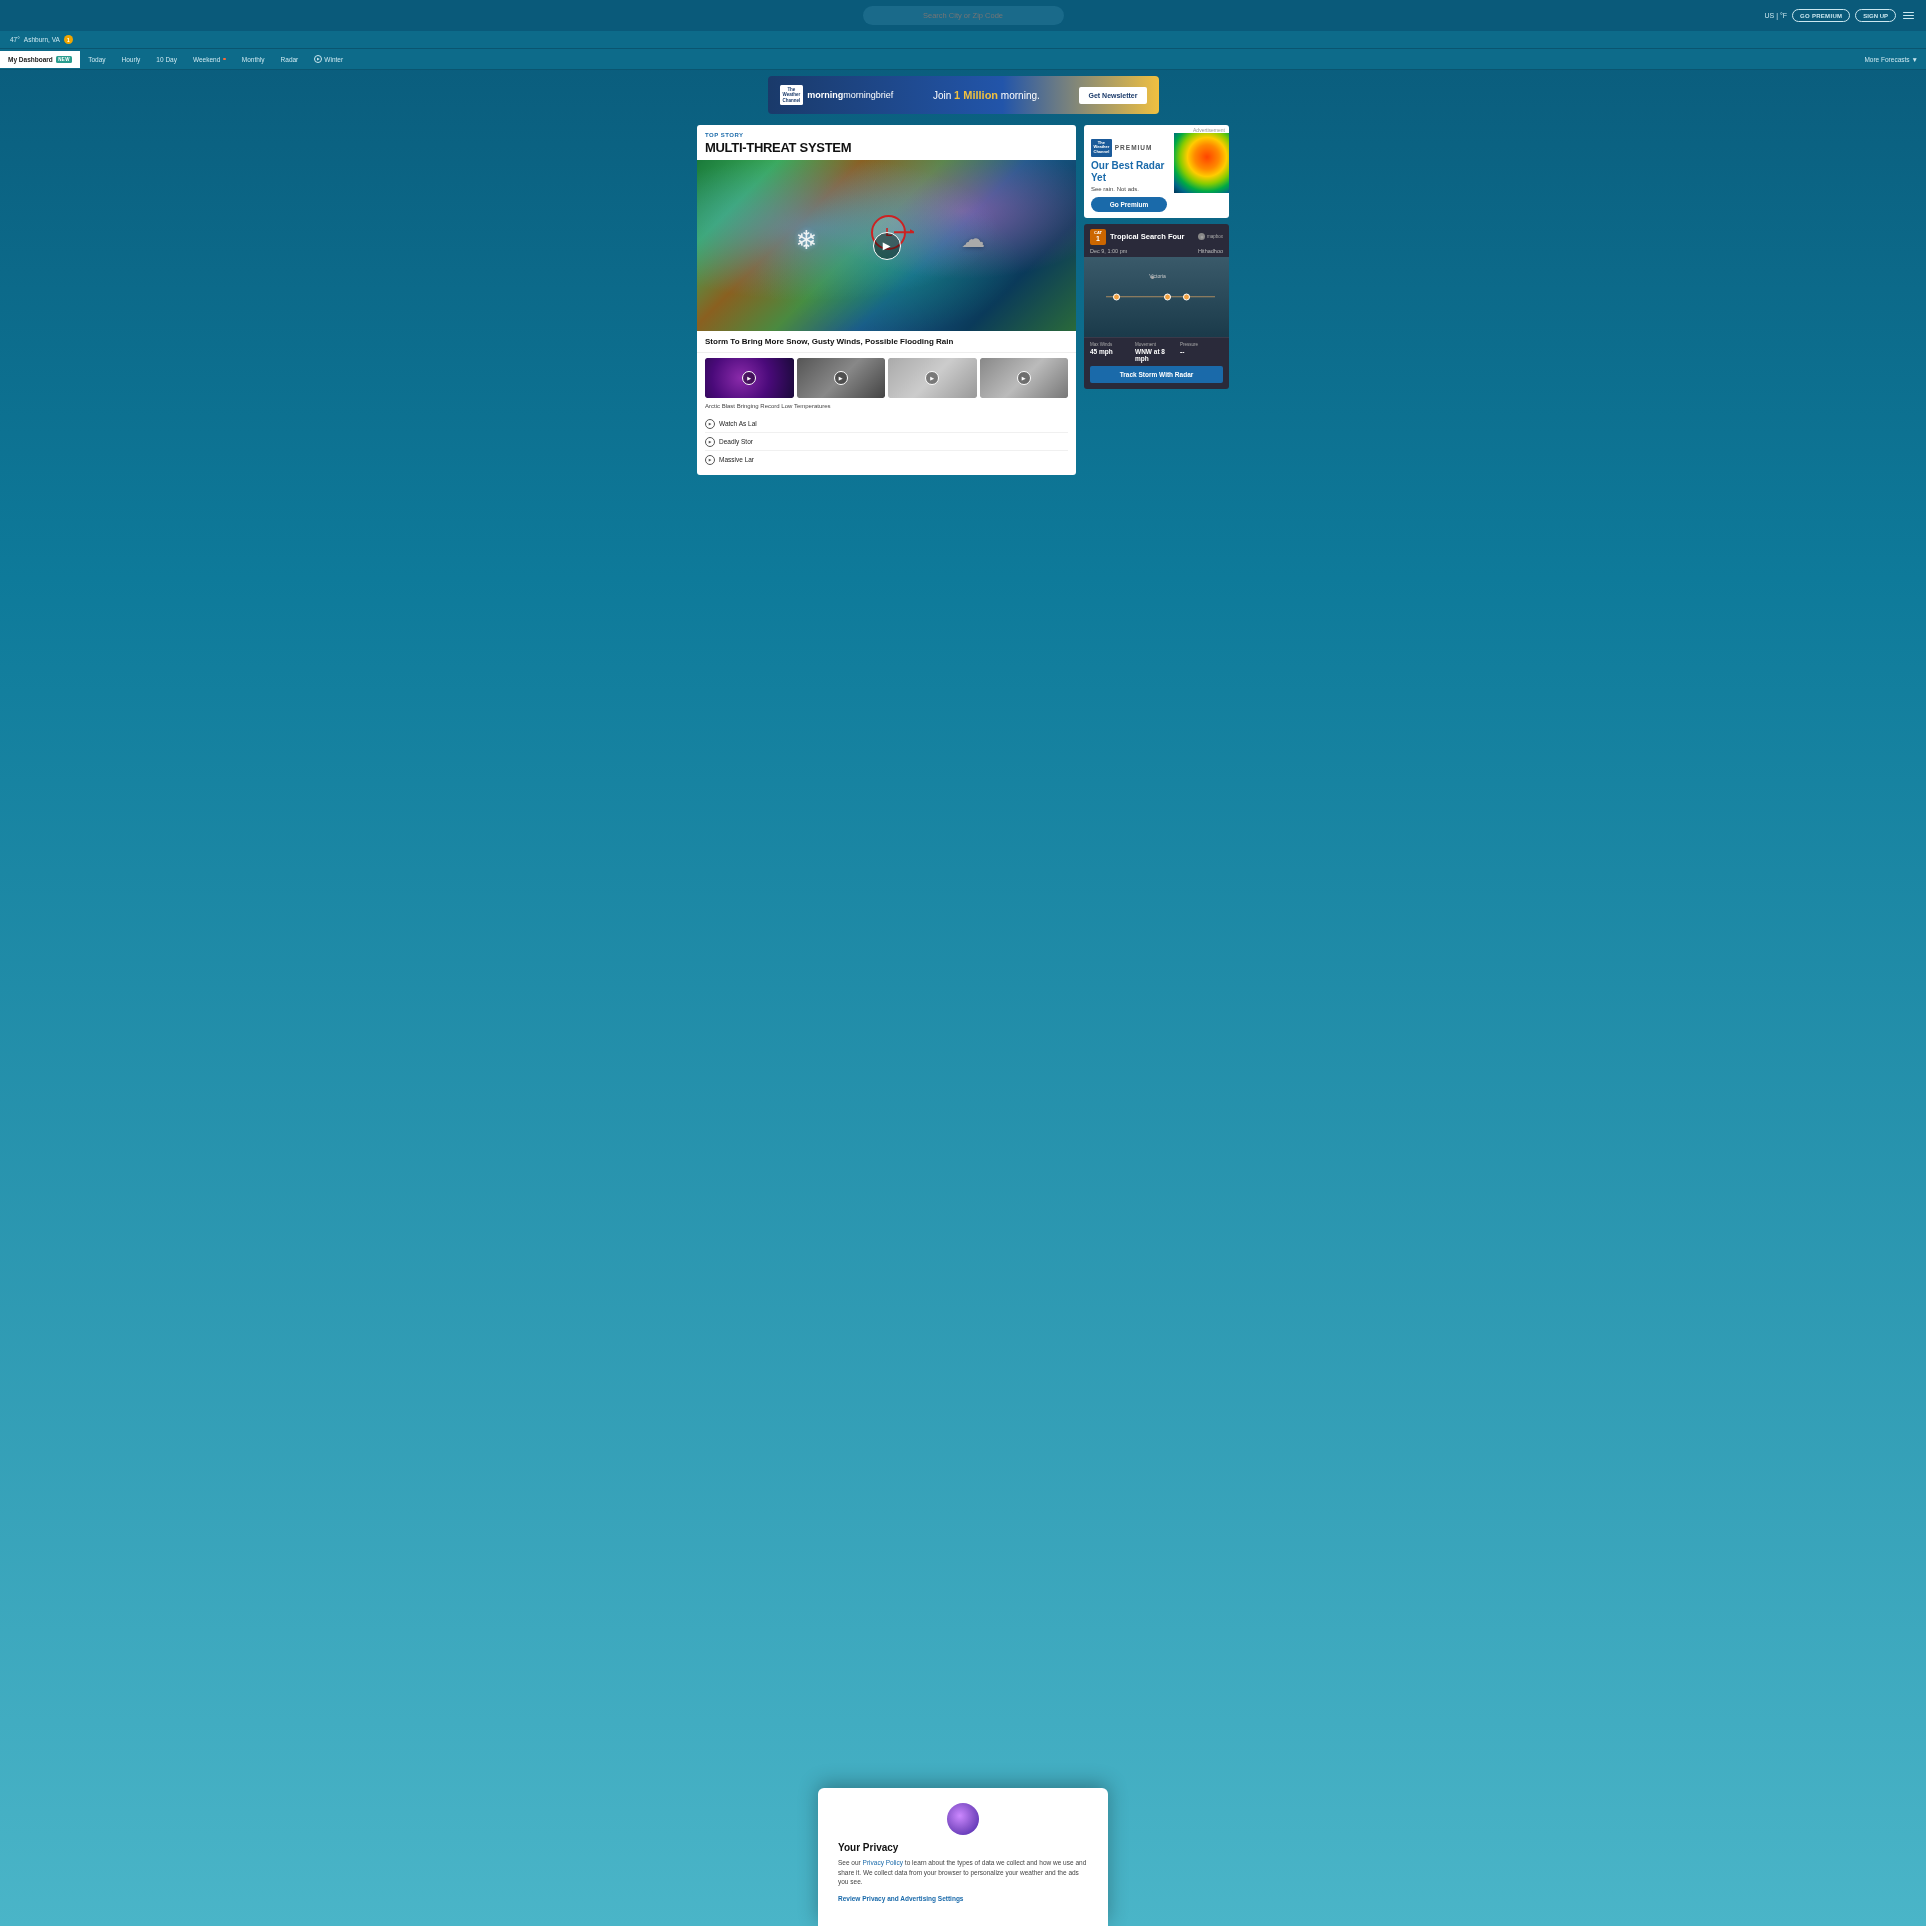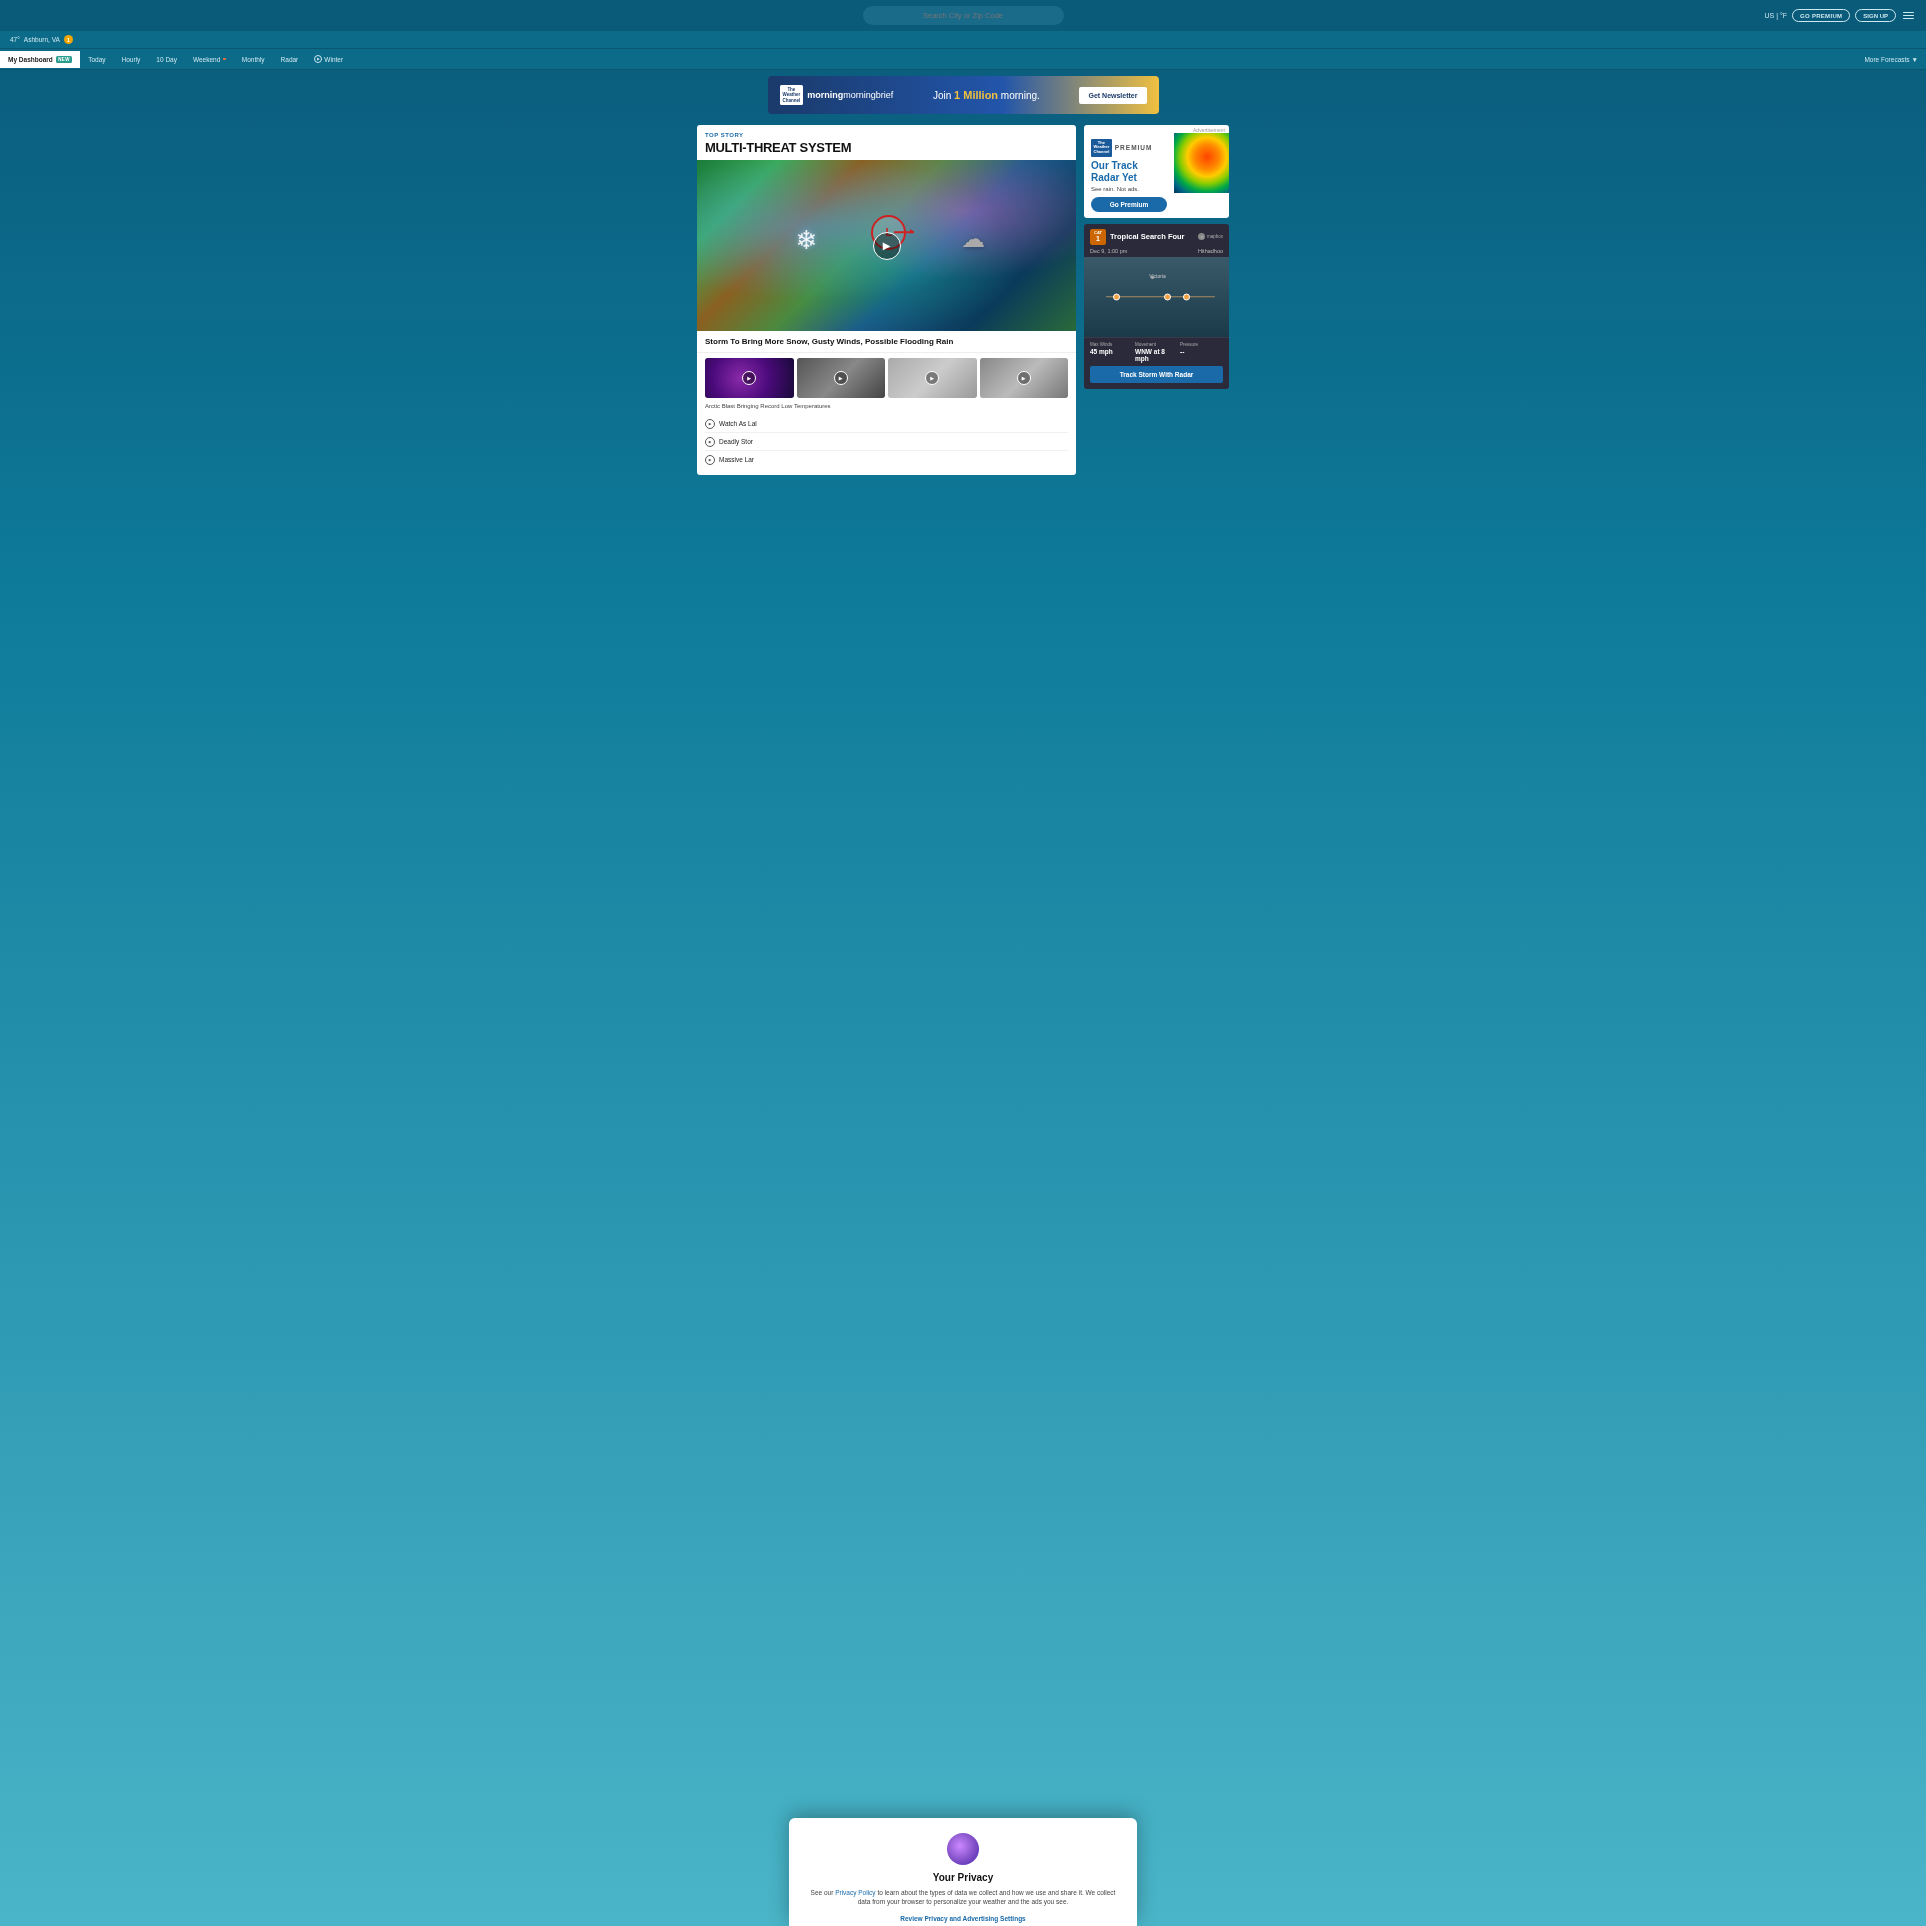--- a/index.html
+++ b/index.html
@@ -627,27 +627,27 @@
       margin: 0 6px 6px;
       display: block;
     }
 
     
     .privacy-overlay {
       position: fixed;
       bottom: 0;
       left: 50%;
       transform: translateX(-50%);
-      width: 348px;
+      width: 290px;
       background: white;
       border-radius: 6px 6px 0 0;
-      padding: 15px 20px 3px;
+      padding: 15px 20px 23px;
       box-shadow: 0 -4px 20px rgba(0,0,0,0.3);
       z-index: 100;
-      text-align: center;
+      text-align: left;
     }
     .privacy-avatar {
       width: 32px;
       height: 32px;
       border-radius: 50%;
       background: radial-gradient(circle at 40% 40%, #cc88ff, #8855cc, #4422aa);
       margin: 0 auto 7px;
     }
     .privacy-title {
       font-size: 10px;
@@ -811,21 +811,21 @@
       <div class="premium-ad-content">
         <div class="premium-ad-text">
           <div class="premium-ad-logo">
             <div class="twc-logo-box">
               <span>The</span><br>
               <span>Weather</span><br>
               <span>Channel</span>
             </div>
             <span class="premium-text-label">PREMIUM</span>
           </div>
-          <div class="radar-headline">Our Track Radar Yet</div>
+          <div class="radar-headline">Our Best Radar Yet</div>
           <div class="radar-sub">See rain. Not ads.</div>
           <button class="btn-go-premium">Go Premium</button>
         </div>
         <div class="premium-ad-radar"></div>
       </div>
     </div>
 
     <div class="cyclone-card">
       <div class="cyclone-header">
         <div class="cyclone-cat">

